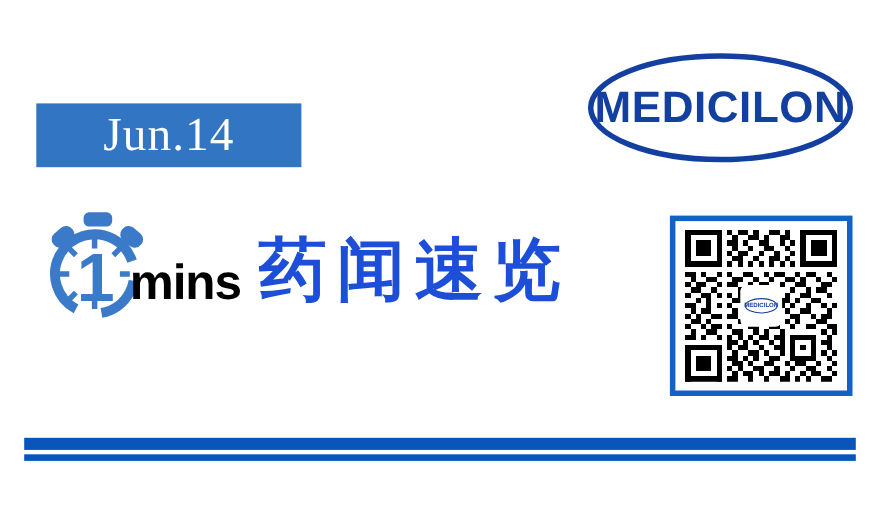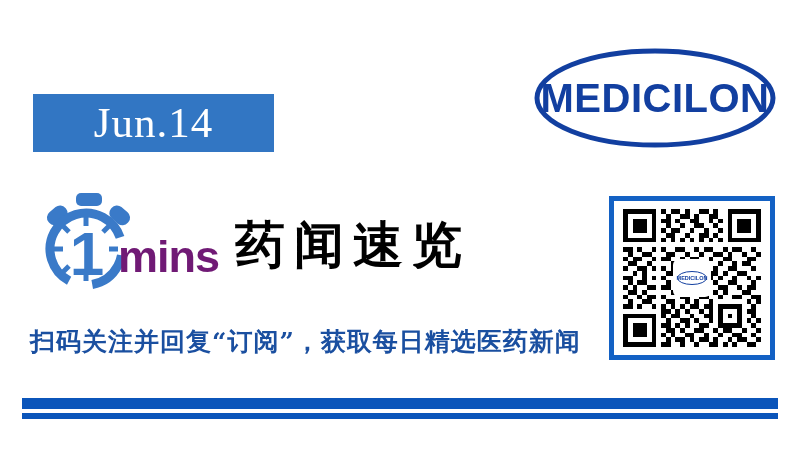--- a/index.html
+++ b/index.html
@@ -63,35 +63,35 @@
   #clock-icon {
     position: relative;
     width: 104px;
     height: 104px;
     flex: none;
   }
   #clock-icon svg { display: block; width: 100%; height: 100%; }
   #mins-label {
     position: relative;
     margin-left: -22px;
-    color: #701a75;
+    color: #000000;
     font-family: "Liberation Sans", "DejaVu Sans", sans-serif;
     font-weight: bold;
     font-size: 45px;
     line-height: 1;
     letter-spacing: -1px;
     transform: translateY(14px);
     z-index: 3;
   }
   #headline-title {
     margin-left: 16px;
-    color: #000000;
+    color: #1d4ed8;
     font-family: "DejaVu Serif", "Liberation Serif", serif;
     font-weight: bold;
-    font-size: 50px;
+    font-size: 62px;
     line-height: 1;
     letter-spacing: 9px;
     transform: translateY(2px);
     white-space: nowrap;
   }
 
   
   #subtitle {
     position: absolute;
     left: 30px;
@@ -201,21 +201,20 @@
 
         <text x="51" y="62" text-anchor="middle" dominant-baseline="central" font-family="'Liberation Sans','DejaVu Sans',sans-serif" font-size="62" font-weight="bold" fill="#3a7ac8">1</text>
       </svg>
     </div>
 
     <span id="mins-label">mins</span>
 
     <span id="headline-title">药闻速览</span>
   </div>
 
-  <div id="subtitle">扫码关注并回复“订阅”，获取每日精选医药新闻</div>
 
   <div id="qr-block">
     <div id="qr-code">
       <svg viewBox="0 0 29 29" shape-rendering="crispEdges" xmlns="http://www.w3.org/2000/svg" aria-hidden="true">
         <rect width="29" height="29" fill="#ffffff"></rect>
         <g fill="#000000">
 
           <rect x="0" y="0" width="7" height="1"></rect>
             <rect x="0" y="6" width="7" height="1"></rect>
           <rect x="0" y="0" width="1" height="7"></rect>

